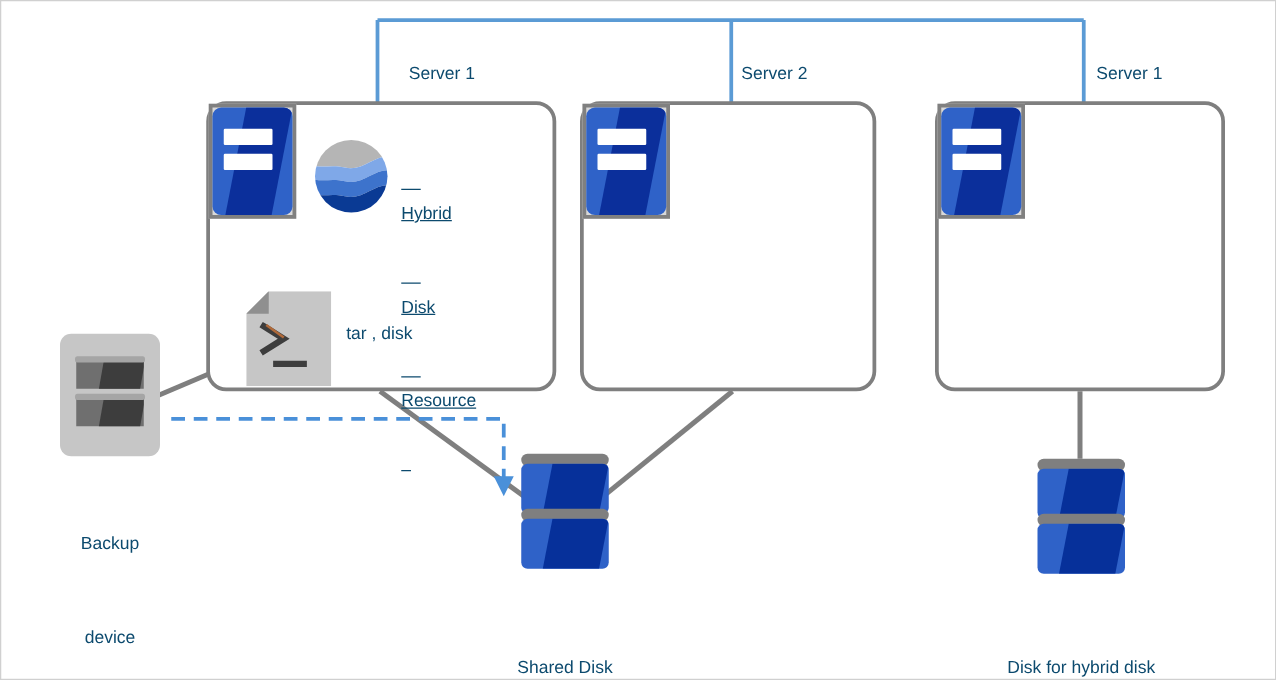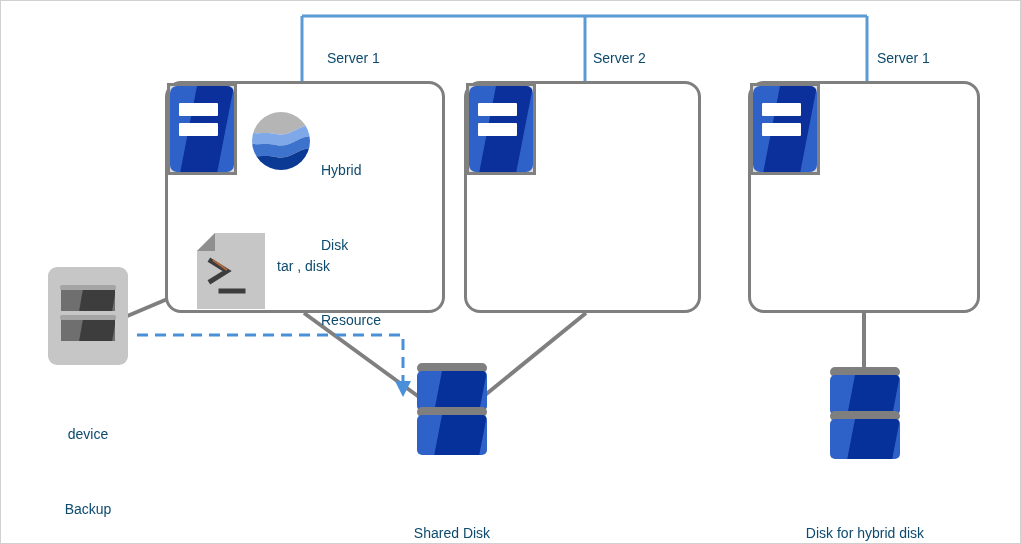--- a/index.html
+++ b/index.html
@@ -191,21 +191,21 @@
         </clipPath>
     </defs>
     <g clip-path="url(#globeClip)">
       <rect x="0" y="0" width="66" height="66" fill="#ffffff"></rect>
       <path d="M-5,-5 H71 V20 C55,10 45,30 28,26 C16,23 8,28 -5,22 Z" fill="#b5b5b5"></path>
       <path d="M-5,22 C8,28 16,23 28,26 C45,30 55,10 71,20 V31 C55,21 45,41 28,37 C16,34 8,39 -5,33 Z" fill="#7fa8e8"></path>
       <path d="M-5,33 C8,39 16,34 28,37 C45,41 55,21 71,31 V43 C55,33 45,53 28,49 C16,46 8,51 -5,45 Z" fill="#3d73cc"></path>
       <path d="M-5,45 C8,51 16,46 28,49 C45,53 55,33 71,43 V71 H-5 Z" fill="#0a3a94"></path>
     </g>
   </svg>
-  <div class="lbl" style="left:320px;top:107px;">
+  <div class="lbl" style="left:320px;top:107px;text-decoration:underline;">
     <div>Hybrid</div>
     <div>Disk</div>
     <div>Resource</div>
   </div>
 
   <svg class="script-icon" style="left:196px;top:232px;" width="68" height="76" viewBox="0 0 68 76">
     <path d="M18,0 H68 V76 H0 V18 Z" fill="#c6c6c6"></path>
     <path d="M18,0 L18,18 L0,18 Z" fill="#8f8f8f"></path>
     <path d="M14,28 L30,38 L14,48" stroke="#3d3d3d" stroke-width="5" fill="none" stroke-linecap="square"></path>
     <path d="M16,27 L30,37" stroke="#b06a3a" stroke-width="2" fill="none"></path>
@@ -231,22 +231,22 @@
     </div>
   </div>
 
   <div class="backup-dev" style="left:47px;top:266px;width:80px;height:98px;">
     <div class="plate p1"></div>
     <div class="cap c1"></div>
     <div class="plate p2"></div>
     <div class="cap c2"></div>
   </div>
   <div class="lbl center" style="left:17px;top:371px;width:140px;">
+    <div>Backup</div>
     <div>device</div>
-    <div>Backup</div>
   </div>
 
   <div class="disk-stack" style="left:416px;top:362px;width:70px;height:92px;">
     <div class="cap" style="top:0px;"></div>
     <div class="body" style="top:8px;"></div>
     <div class="cap" style="top:44px;"></div>
     <div class="body" style="top:52px;"></div>
   </div>
   <div class="lbl center" style="left:301px;top:470px;width:300px;">
     <div>Shared Disk</div>

